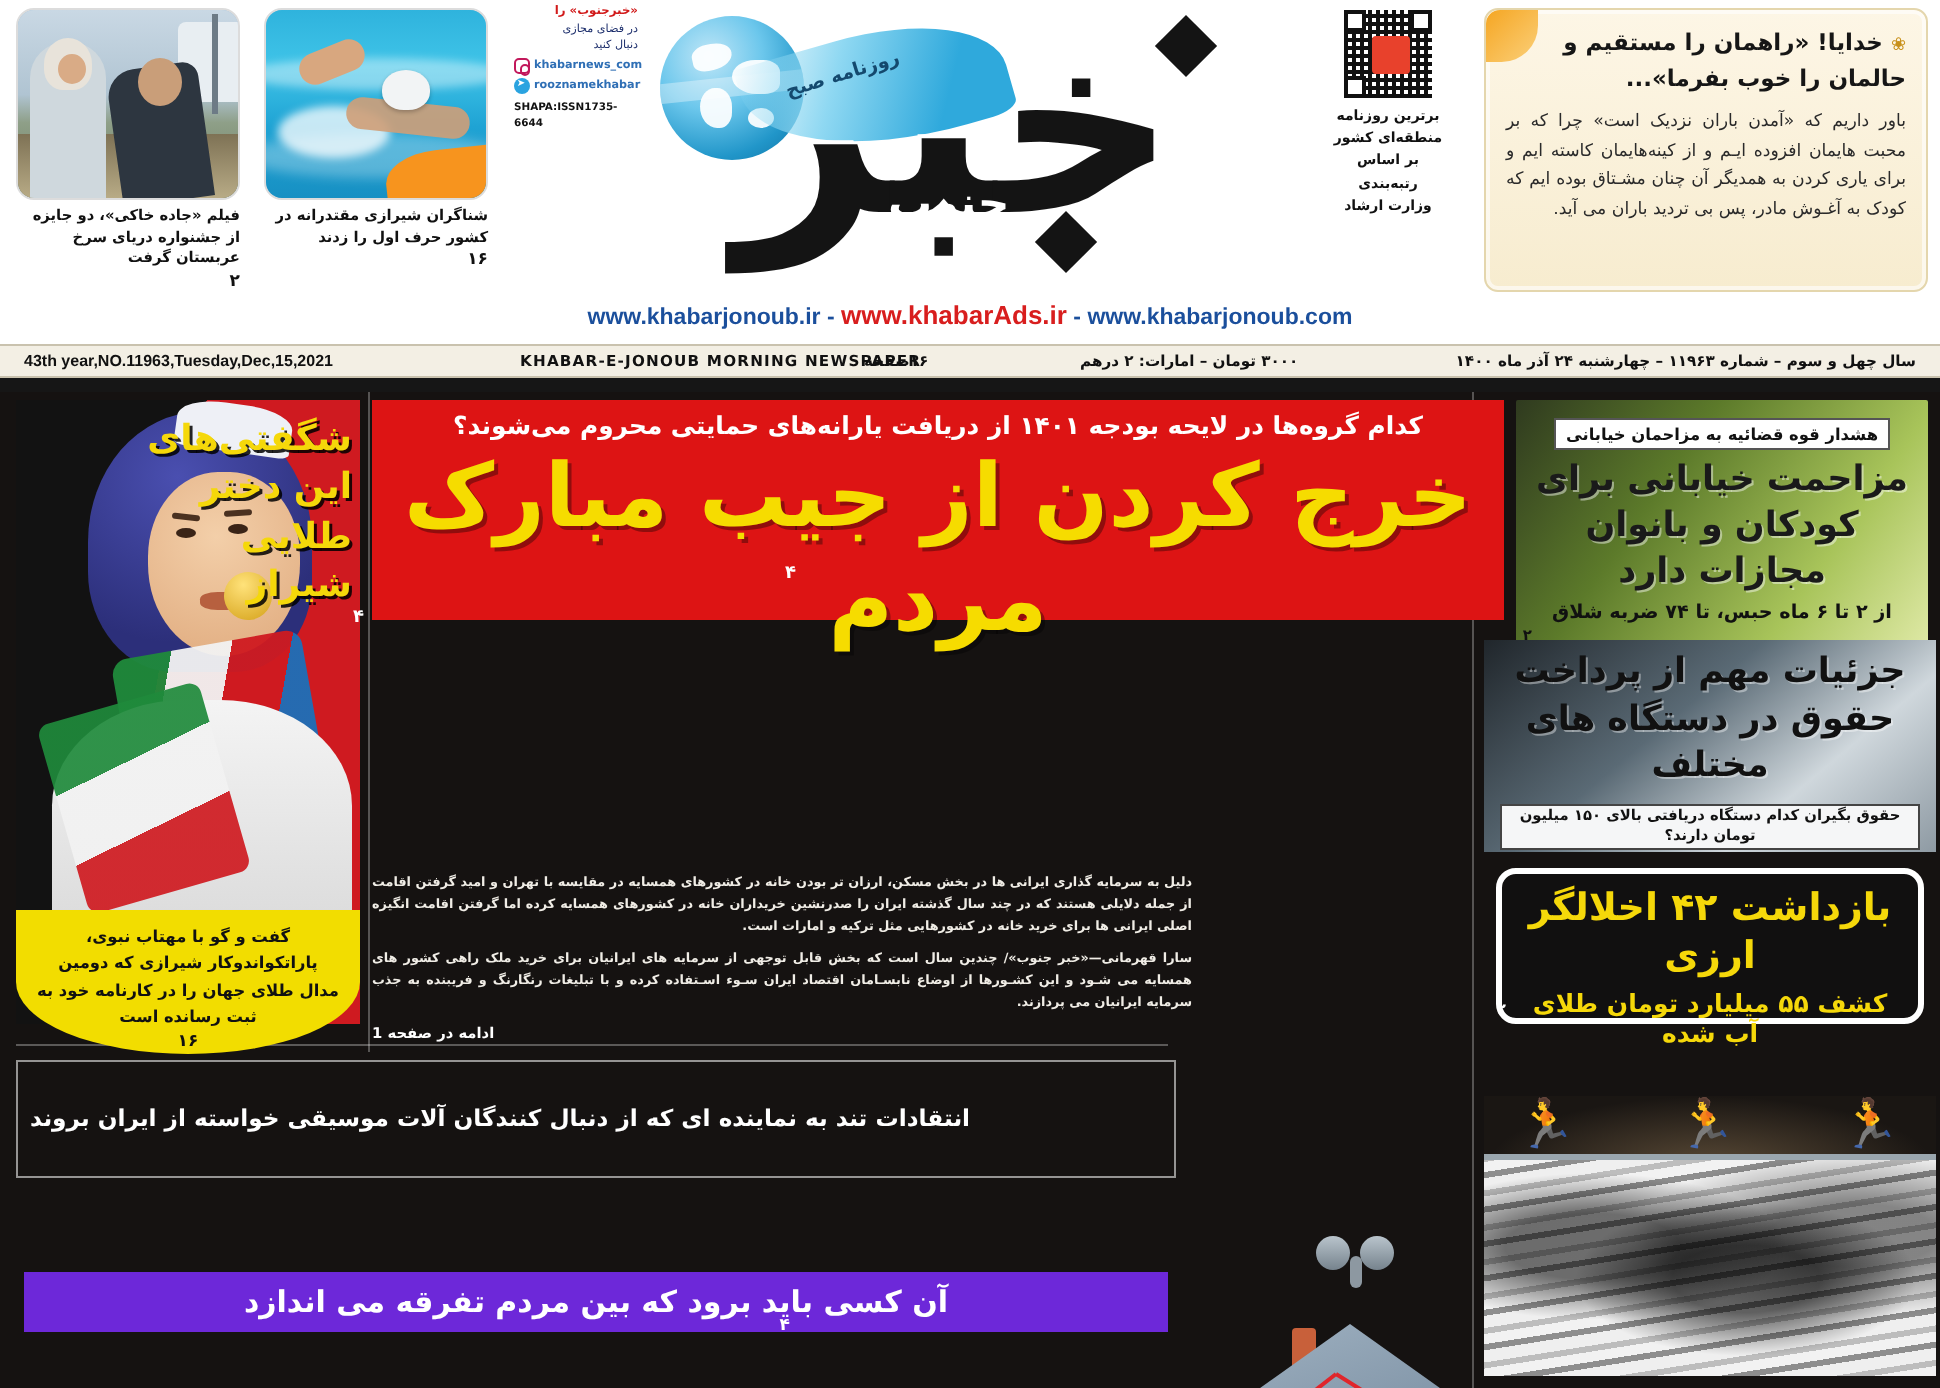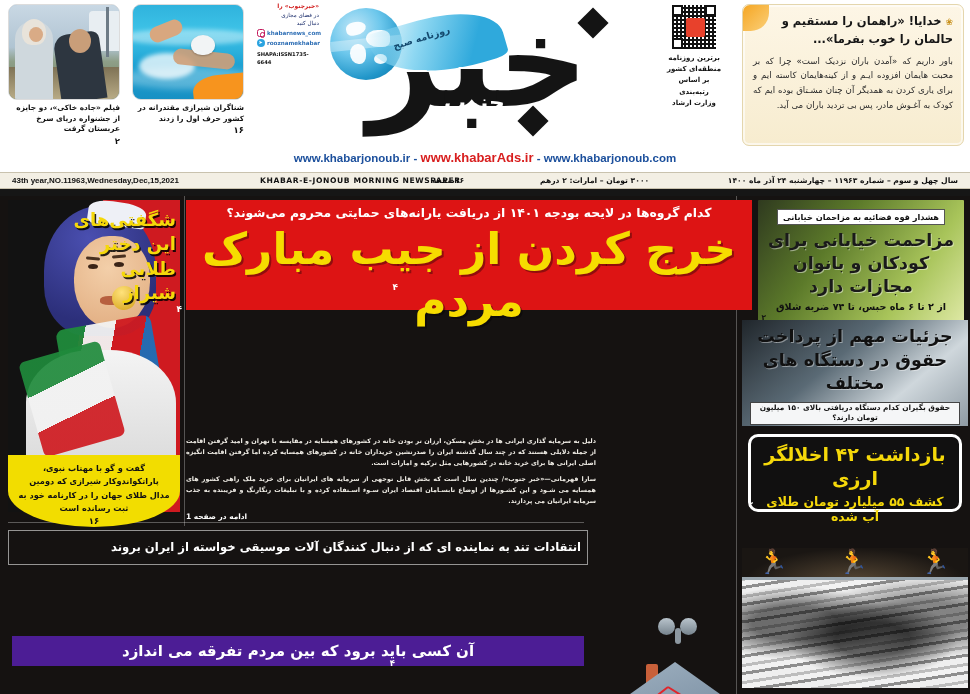--- a/index.html
+++ b/index.html
@@ -270,29 +270,29 @@
   }
   .h-chim { position:absolute; left:30px; top:2px; width:12px; height:26px; background:#c8603a; border-radius:2px 2px 0 0; }
   .rope { position:absolute; background:#e0252b; height:2px; transform-origin:left center; }
   .r1 { left:52px; top:24px; width:62px; transform:rotate(32deg); }
   .r2 { left:52px; top:24px; width:62px; transform:rotate(142deg); }
 
   
   .story3 { position:absolute; left:8px; top:334px; width:580px; direction:rtl; }
   .story3 .kicker {
     font-size:11.6px; font-weight:800; color:#ffffff; line-height:1.5;
-    border:1px solid rgba(255,255,255,.55); padding:8px 6px; text-align:right;
+    border:1px solid rgba(255,255,255,.55); padding:20px 6px; text-align:left;
   }
   .story3 .big {
     margin-top:5px; font-size:44px; font-weight:900; color:#ffffff; line-height:1.16;
     text-align:center; text-shadow: 2px 2px 3px rgba(0,0,0,.85);
   }
   .redstrip {
     position:absolute; left:12px; top:440px; width:572px; height:30px;
-    background:#4c1d95; display:flex; align-items:center; justify-content:center;
+    background:#6d28d9; display:flex; align-items:center; justify-content:center;
     direction:rtl;
   }
   .redstrip span { font-size:15px; font-weight:800; color:#fff; }
   .redstrip-pg { position:absolute; right:575px; top:462px; font-size:8.5px; font-weight:900; color:#fff; }
 
   
   .rc1 {
     position:absolute; left:758px; top:4px; width:206px; height:124px;
     background:linear-gradient(125deg,#2f3a1f 0%, #5c7a2a 35%, #a8c45a 72%, #dfe9a6 100%);
     padding:5px 7px; direction:rtl; text-align:center; border-radius:1px;
@@ -445,21 +445,21 @@
     <div class="urls">
       <span>www.khabarjonoub.ir</span>
       <span>-</span>
       <span class="mid">www.khabarAds.ir</span>
       <span>-</span>
       <span>www.khabarjonoub.com</span>
     </div>
   </div>
 
   <div class="dateline">
-    <span class="dl-en">43th year,NO.11963,Wednesday,Dec,15,2021</span>
+    <span class="dl-en">43th year,NO.11963,Tuesday,Dec,15,2021</span>
     <span class="dl-mid">KHABAR-E-JONOUB MORNING NEWSPAPER</span>
     <span class="dl-pages">۱۶صفحه</span>
     <span class="dl-price">۳۰۰۰ تومان – امارات: ۲ درهم</span>
     <span class="dl-fa">سال چهل و سوم – شماره ۱۱۹۶۳ – چهارشنبه ۲۴ آذر ماه ۱۴۰۰</span>
   </div>
   <div class="blackbar"></div>
 
   <div class="main">
 
     <div class="vline" style="left:184px; top:0; height:330px;"></div>

